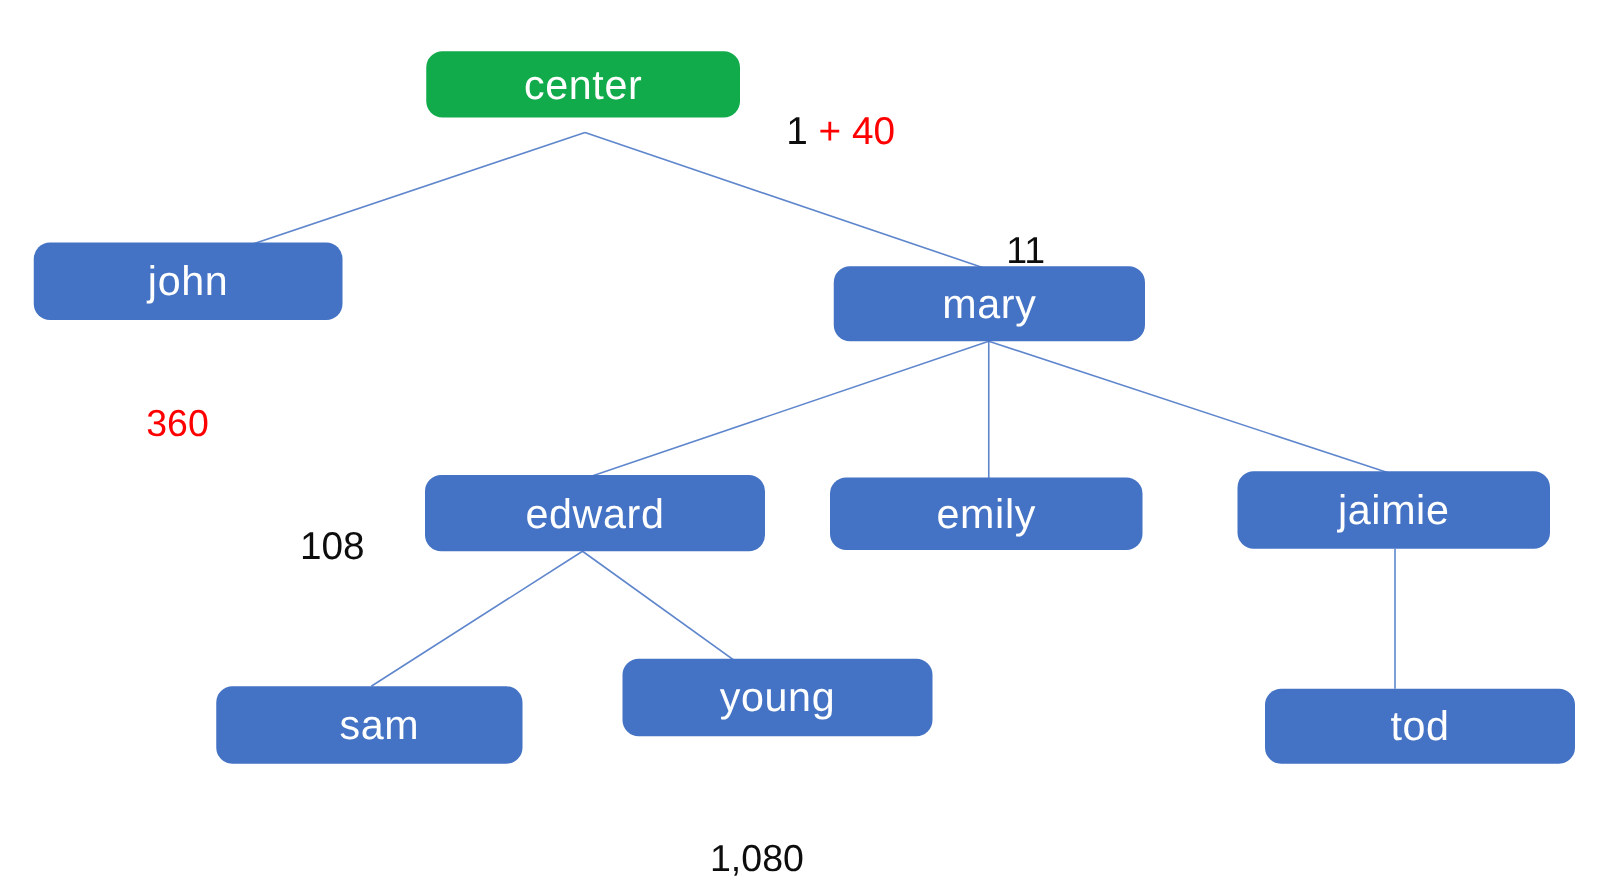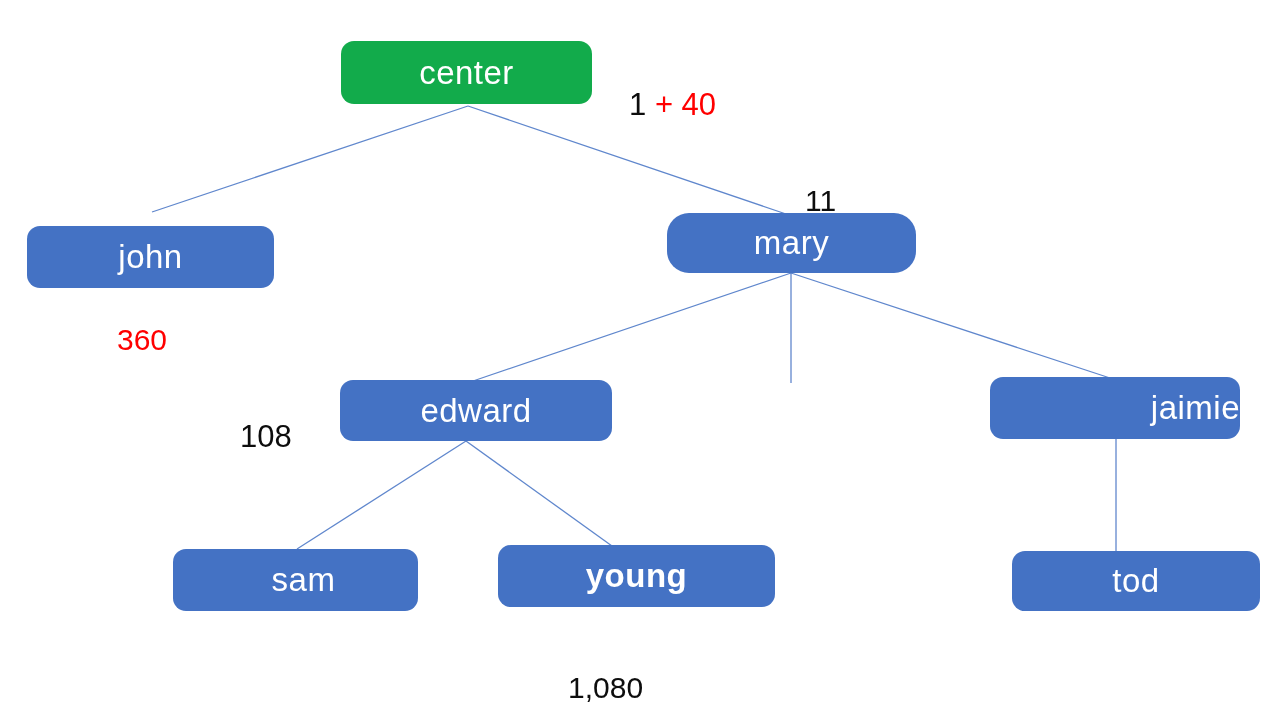--- a/index.html
+++ b/index.html
@@ -66,46 +66,49 @@
     <line x1="468" y1="106" x2="152" y2="212"></line>
     <line x1="468" y1="106" x2="786" y2="214"></line>
     <line x1="791" y1="273" x2="473" y2="381"></line>
     <line x1="791" y1="273" x2="791" y2="383"></line>
     <line x1="791" y1="273" x2="1110" y2="378"></line>
     <line x1="466" y1="441" x2="297" y2="549"></line>
     <line x1="466" y1="441" x2="612" y2="546"></line>
     <line x1="1116" y1="439" x2="1116" y2="551"></line>
   </svg>
 
-  <div class="node root" style="left:341px; top:41px;  width:251px; height:63px;">
+  <div class="node root" style="left:341px; top:41px;  width:251px; height:53px;">
     <span>center</span>
   </div>
 
-  <div class="node" style="left:27px;  top:226px; width:247px; height:62px;">
+  <div class="node" style="left:27px;  top:194px; width:247px; height:62px;">
     <span>john</span>
   </div>
 
-  <div class="node" style="left:667px; top:213px; width:249px; height:60px;border-radius:22px;">
+  <div class="node" style="left:667px; top:213px; width:249px; height:60px;">
     <span>mary</span>
   </div>
 
   <div class="node" style="left:340px; top:380px; width:272px; height:61px;">
     <span>edward</span>
   </div>
 
+  <div class="node" style="left:664px; top:382px; width:250px; height:58px;">
+    <span>emily</span>
+  </div>
 
-  <div class="node" style="left:990px; top:377px; width:250px; height:62px;justify-content:flex-end;">
+  <div class="node" style="left:990px; top:377px; width:250px; height:62px;">
     <span>jaimie</span>
   </div>
 
   <div class="node" style="left:173px; top:549px; width:245px; height:62px;padding-left:16px;">
     <span>sam</span>
   </div>
 
-  <div class="node" style="left:498px; top:545px; width:277px; height:62px;font-weight:bold;">
+  <div class="node" style="left:498px; top:527px; width:248px; height:62px;">
     <span>young</span>
   </div>
 
   <div class="node" style="left:992px; top:551px; width:248px; height:60px;margin-left:20px;">
     <span>tod</span>
   </div>
 
   <div class="annotation" style="left:629px; top:54px; font-size:31px;"><span>1</span> <span class="red-part">+ 40</span></div>
 
   <div class="annotation" style="left:805px; top:151px;">11</div>

